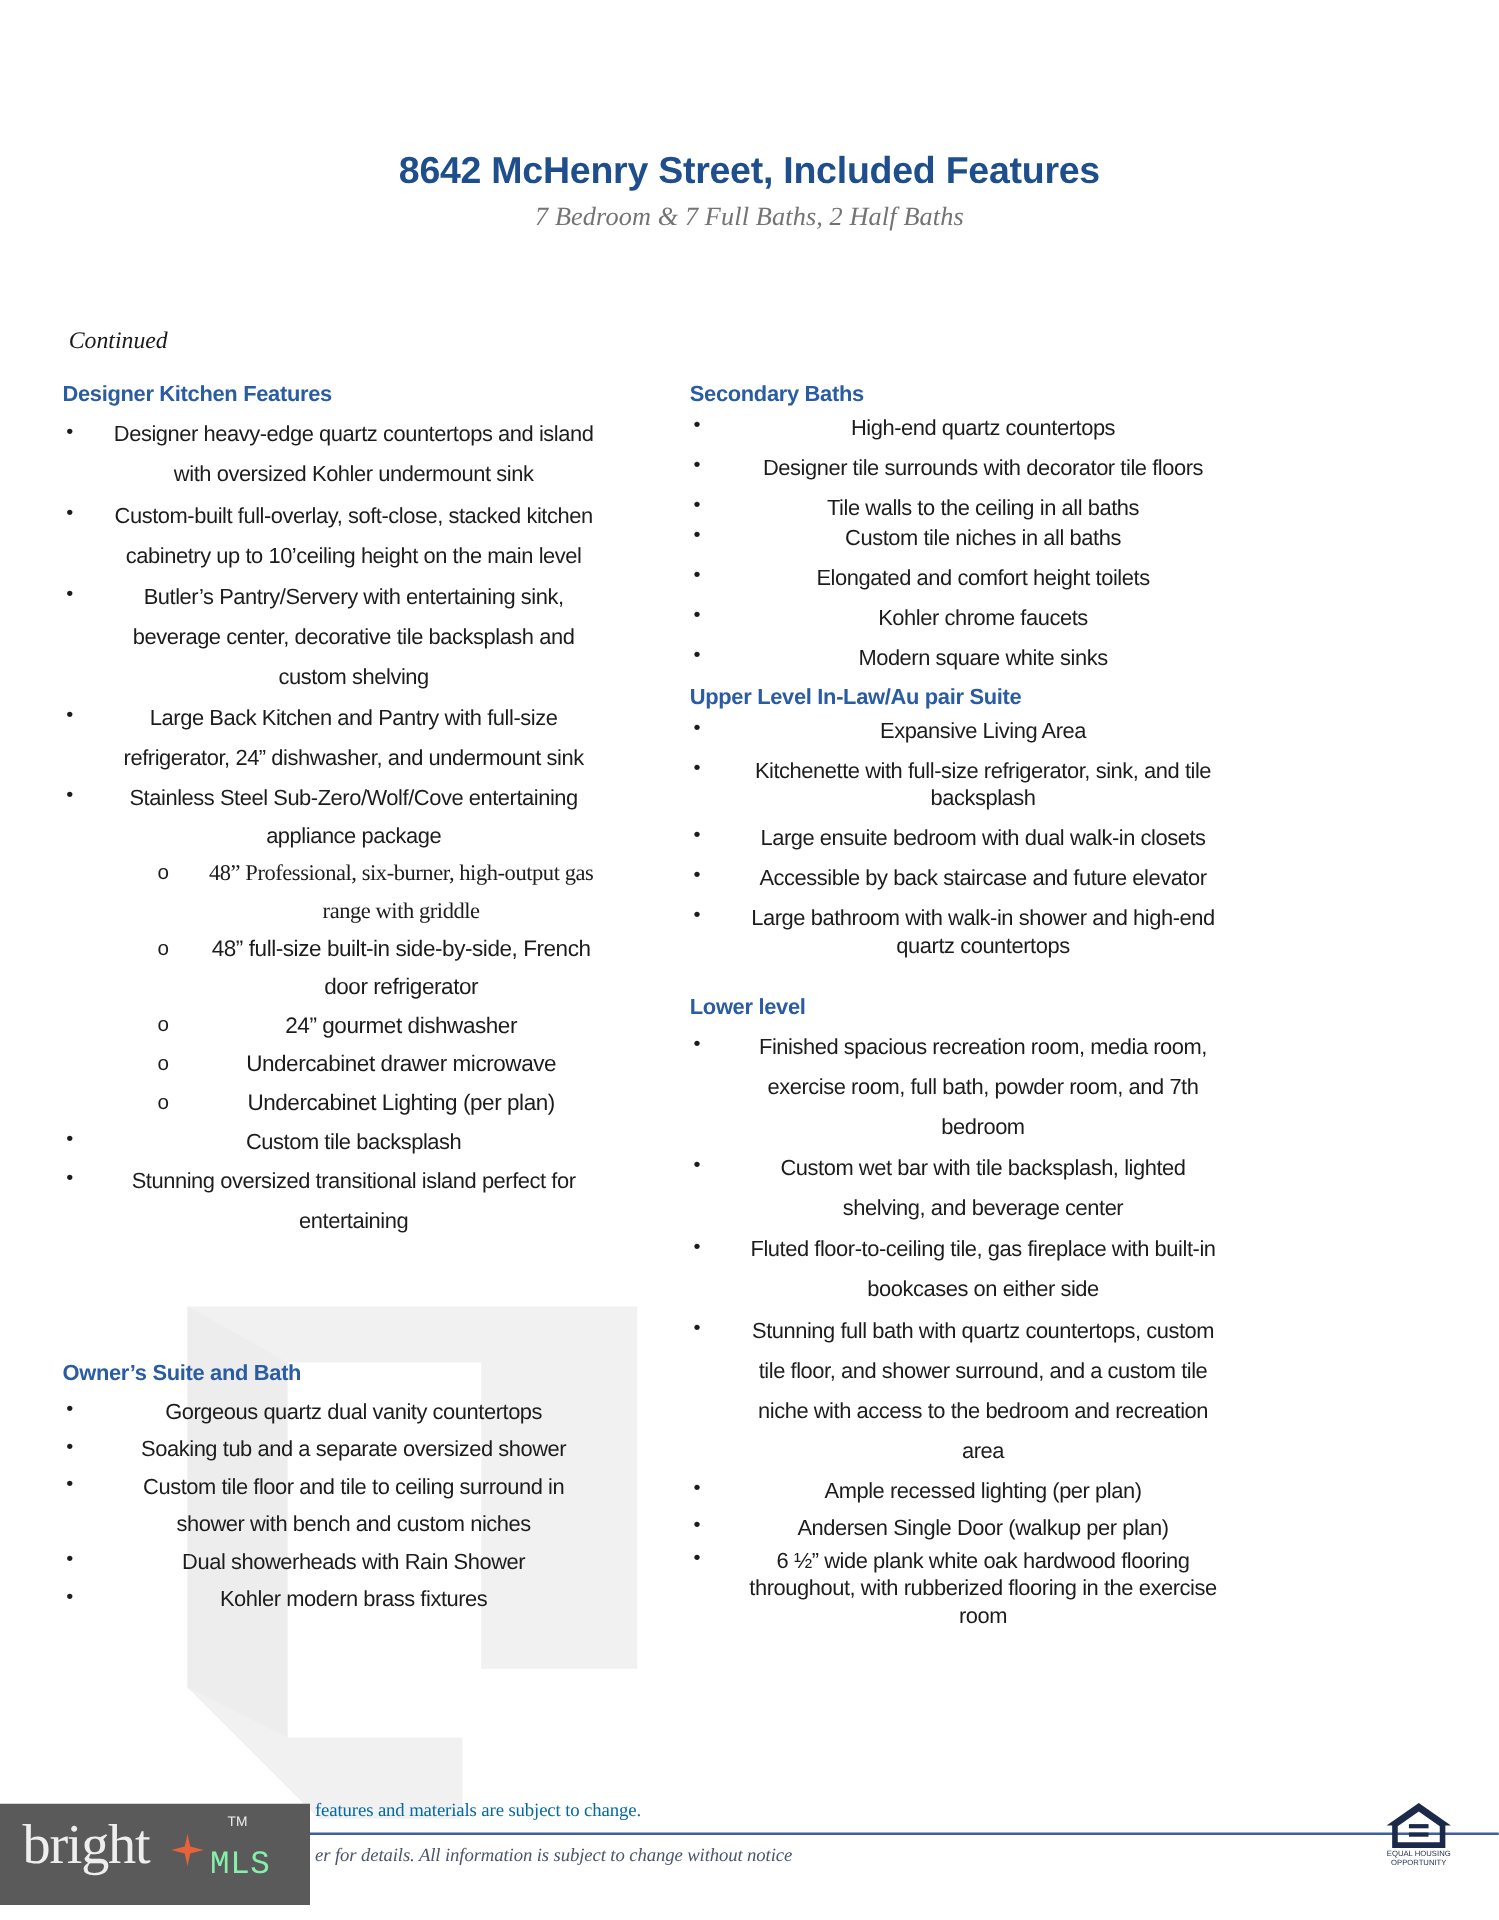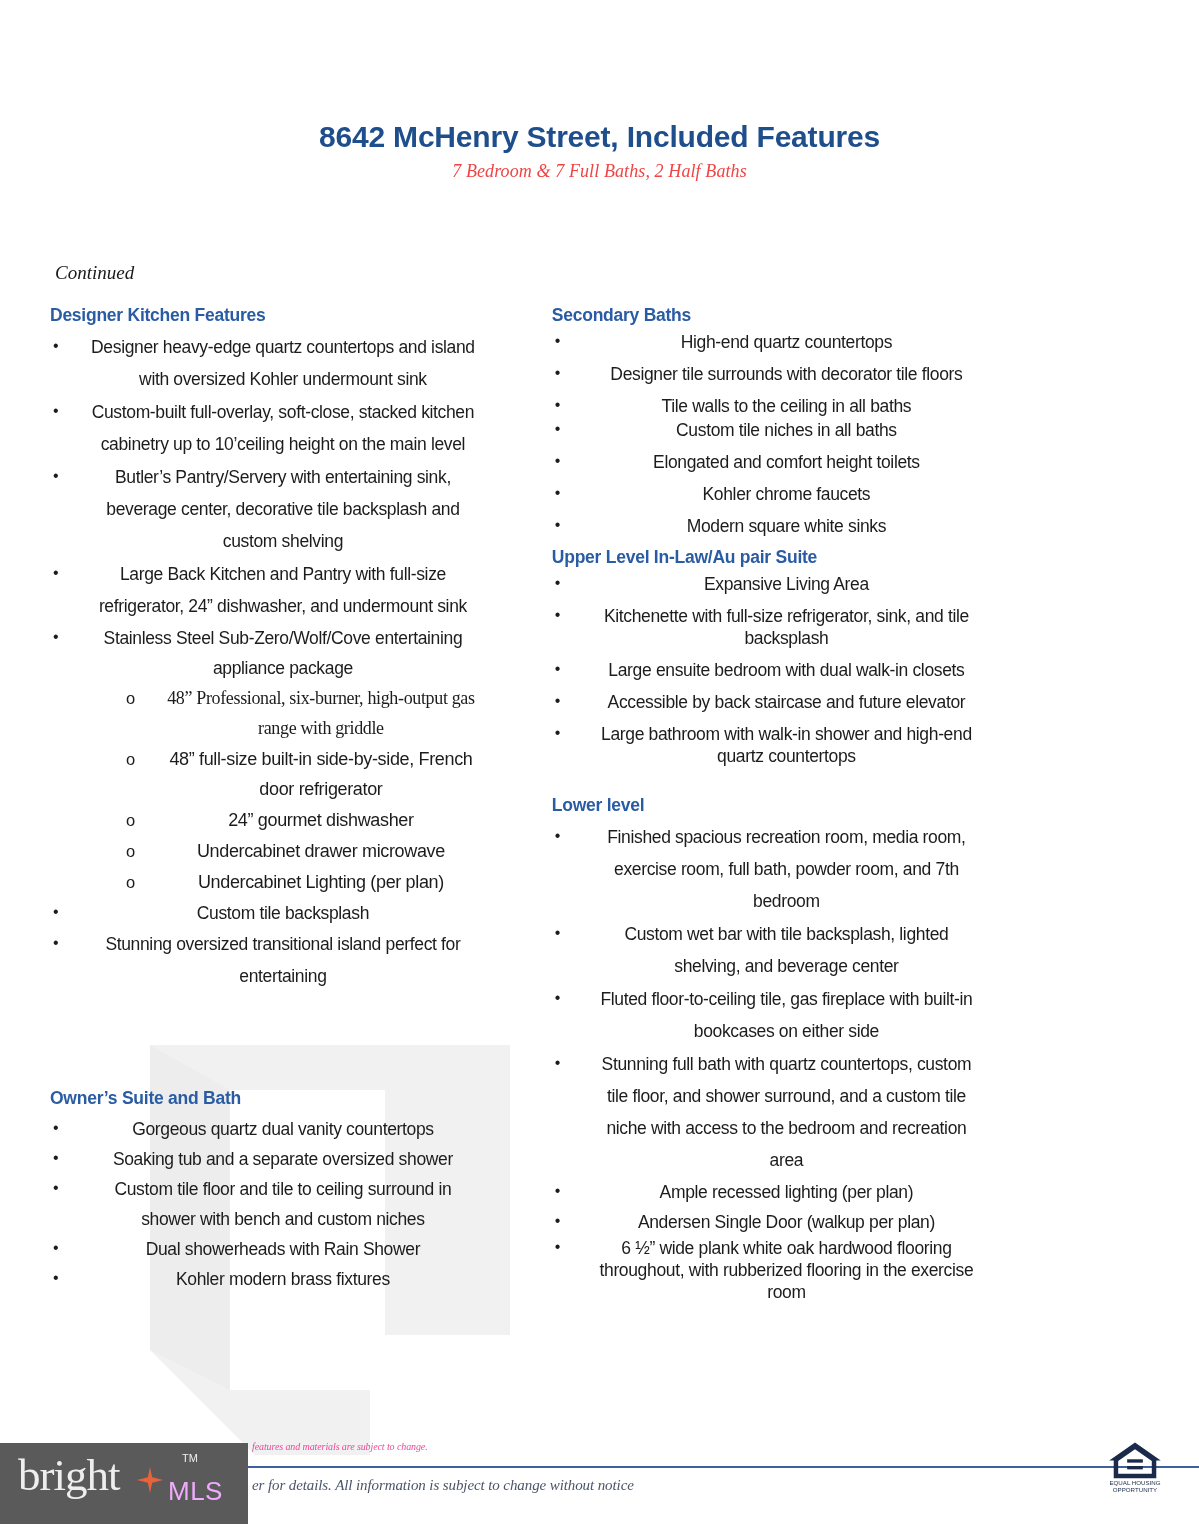--- a/index.html
+++ b/index.html
@@ -41,22 +41,22 @@
     font-weight: bold;
     font-size: 30px;
     color: #1f4e8c;
     letter-spacing: -0.2px;
     line-height: 1.15;
   }
 
   #doc-subtitle {
     font-family: "Liberation Serif", serif;
     font-style: italic;
-    font-size: 18px;
-    color: #ef4444;
+    font-size: 21px;
+    color: #737373;
     margin-top: 6px;
     letter-spacing: 0.1px;
   }
 
   #continued {
     position: absolute;
     left: 55px;
     top: 262px;
     font-family: "Liberation Serif", serif;
     font-style: italic;
@@ -164,23 +164,22 @@
     width: 959px;
     height: 2px;
     background: #3f5f9e;
   }
 
   #footer-line1 {
     position: absolute;
     left: 252px;
     top: 21px;
     font-family: "Liberation Serif", serif;
-    font-style: italic;
-    font-size: 10px;
-    color: #ec4899;
+    font-size: 15px;
+    color: #0369a1;
     letter-spacing: -0.1px;
   }
 
   #footer-line2 {
     position: absolute;
     left: 252px;
     top: 57px;
     font-family: "Liberation Serif", serif;
     font-style: italic;
     font-size: 15px;
@@ -222,23 +221,23 @@
     top: 9px;
     font-family: "Liberation Sans", sans-serif;
     font-size: 11px;
     color: #eeeeee;
     margin-left: 27px;
   }
   #bright-mls {
     position: absolute;
     left: 168px;
     top: 33px;
-    font-family: Liberation Sans, sans-serif;
+    font-family: Liberation Mono, monospace;
     font-size: 26px;
-    color: #f0abfc;
+    color: #86efac;
     letter-spacing: 0.5px;
   }
 
   
   #eho-logo {
     position: absolute;
     right: 36px;
     bottom: 42px;
     width: 56px;
     height: 56px;

